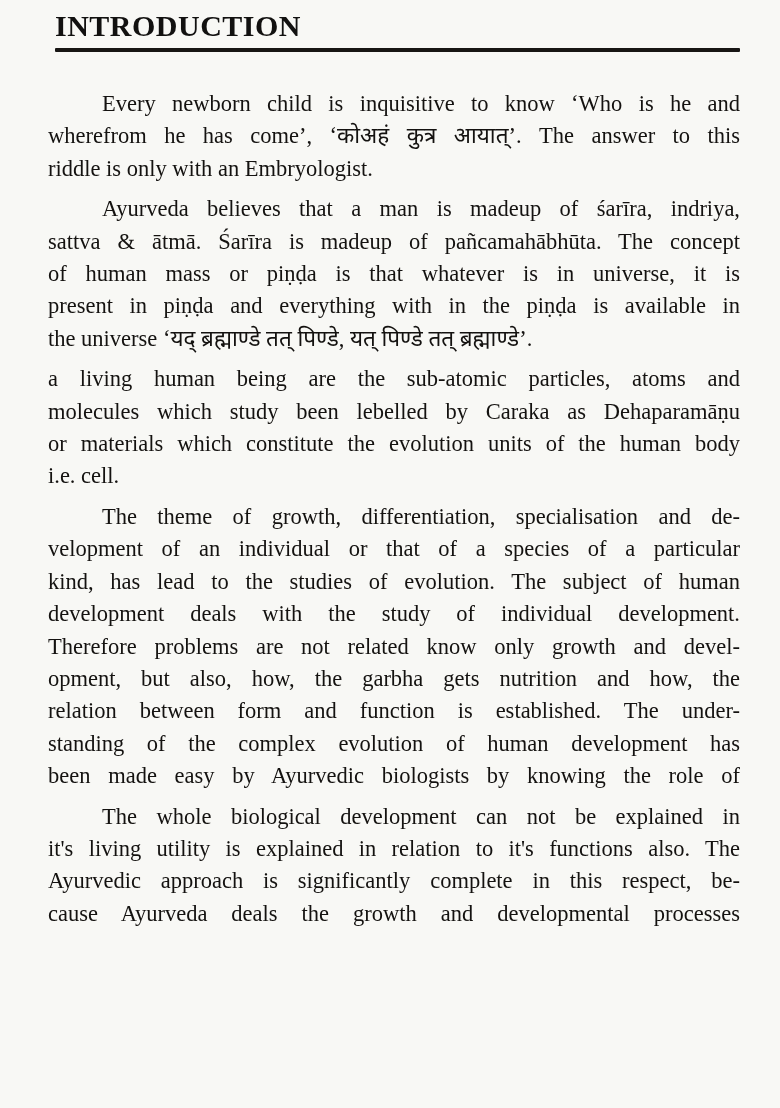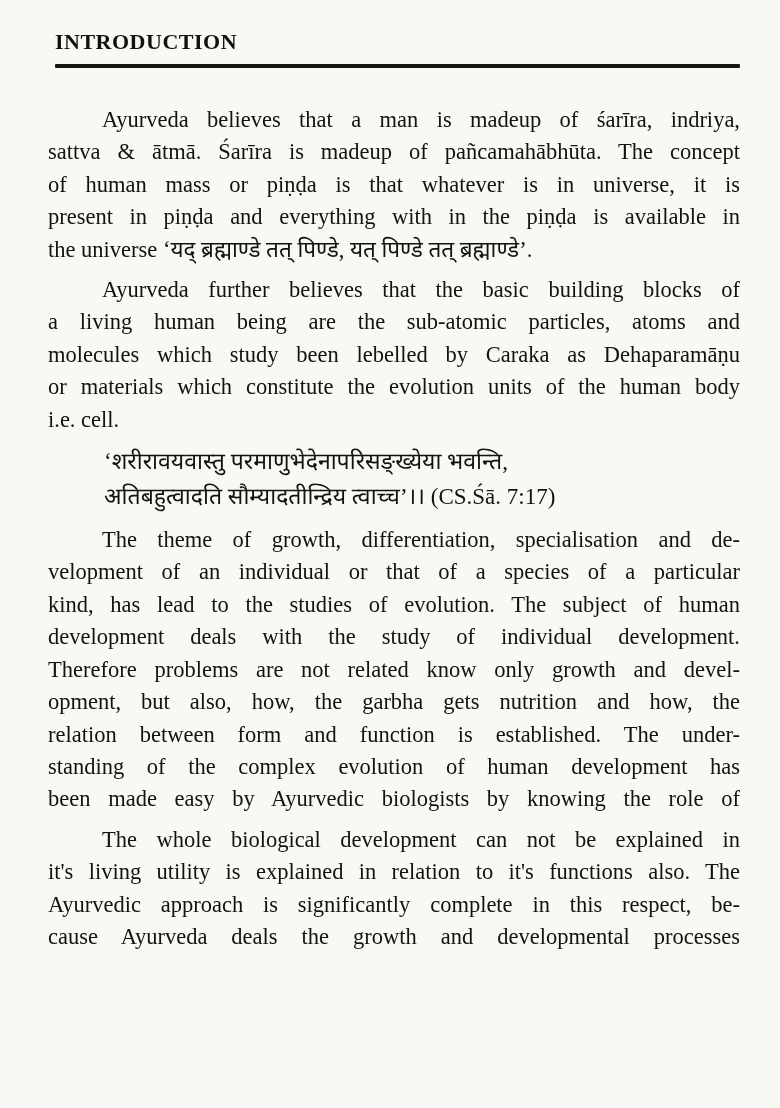--- a/index.html
+++ b/index.html
@@ -13,22 +13,22 @@
     height: 1108px;
     margin: 0 auto;
     background: #f8f8f5;
     color: #141210;
     overflow: hidden;
     box-sizing: border-box;
     padding: 10px 40px 0 48px;
     font-family: "Liberation Serif", "DejaVu Serif", serif;
   }
   .heading {
-    margin: 16px 0 0 7px;
-    font-size: 22px;
+    margin: 0 0 0 7px;
+    font-size: 30px;
     line-height: 32px;
     font-weight: bold;
     letter-spacing: 0.5px;
     color: #121110;
   }
   .heading-rule {
     height: 4px;
     background: #181614;
     margin: 6px 0 0 7px;
     border-radius: 1px;
@@ -59,36 +59,36 @@
   }
 </style>
 </head>
 <body>
 
 <div class="page">
   <h1 class="heading">INTRODUCTION</h1>
   <div class="heading-rule"></div>
   <div class="text-block">
       <div class="para body">
+        <div class="line just first">Every newborn child is inquisitive to know ‘Who is he and</div>
+        <div class="line just">wherefrom he has come’, ‘कोअहं कुत्र आयात्’. The answer to this</div>
+        <div class="line">riddle is only with an Embryologist.</div>
+      </div>
+      <div class="para body">
         <div class="line just first">Ayurveda believes that a man is madeup of śarīra, indriya,</div>
         <div class="line just">sattva &amp; ātmā. Śarīra is madeup of pañcamahābhūta. The concept</div>
         <div class="line just">of human mass or piṇḍa is that whatever is in universe, it is</div>
         <div class="line just">present in piṇḍa and everything with in the piṇḍa is available in</div>
         <div class="line">the universe ‘यद् ब्रह्माण्डे तत् पिण्डे, यत् पिण्डे तत् ब्रह्माण्डे’.</div>
       </div>
       <div class="para body">
-        <div class="line just first">Ayurveda further believes that the basic building blocks of</div>
         <div class="line just">a living human being are the sub-atomic particles, atoms and</div>
         <div class="line just">molecules which study been lebelled by Caraka as Dehaparamāṇu</div>
         <div class="line just">or materials which constitute the evolution units of the human body</div>
         <div class="line">i.e. cell.</div>
-      </div>
-      <div class="para verse">
-        <div class="line">‘शरीरावयवास्तु परमाणुभेदेनापरिसङ्ख्येया भवन्ति,</div>
-        <div class="line">अतिबहुत्वादति सौम्यादतीन्द्रिय त्वाच्च’।। (CS.Śā. 7:17)</div>
       </div>
       <div class="para body">
         <div class="line just first">The theme of growth, differentiation, specialisation and de-</div>
         <div class="line just">velopment of an individual or that of a species of a particular</div>
         <div class="line just">kind, has lead to the studies of evolution. The subject of human</div>
         <div class="line just">development deals with the study of individual development.</div>
         <div class="line just">Therefore problems are not related know only growth and devel-</div>
         <div class="line just">opment, but also, how, the garbha gets nutrition and how, the</div>
         <div class="line just">relation between form and function is established. The under-</div>
         <div class="line just">standing of the complex evolution of human development has</div>

